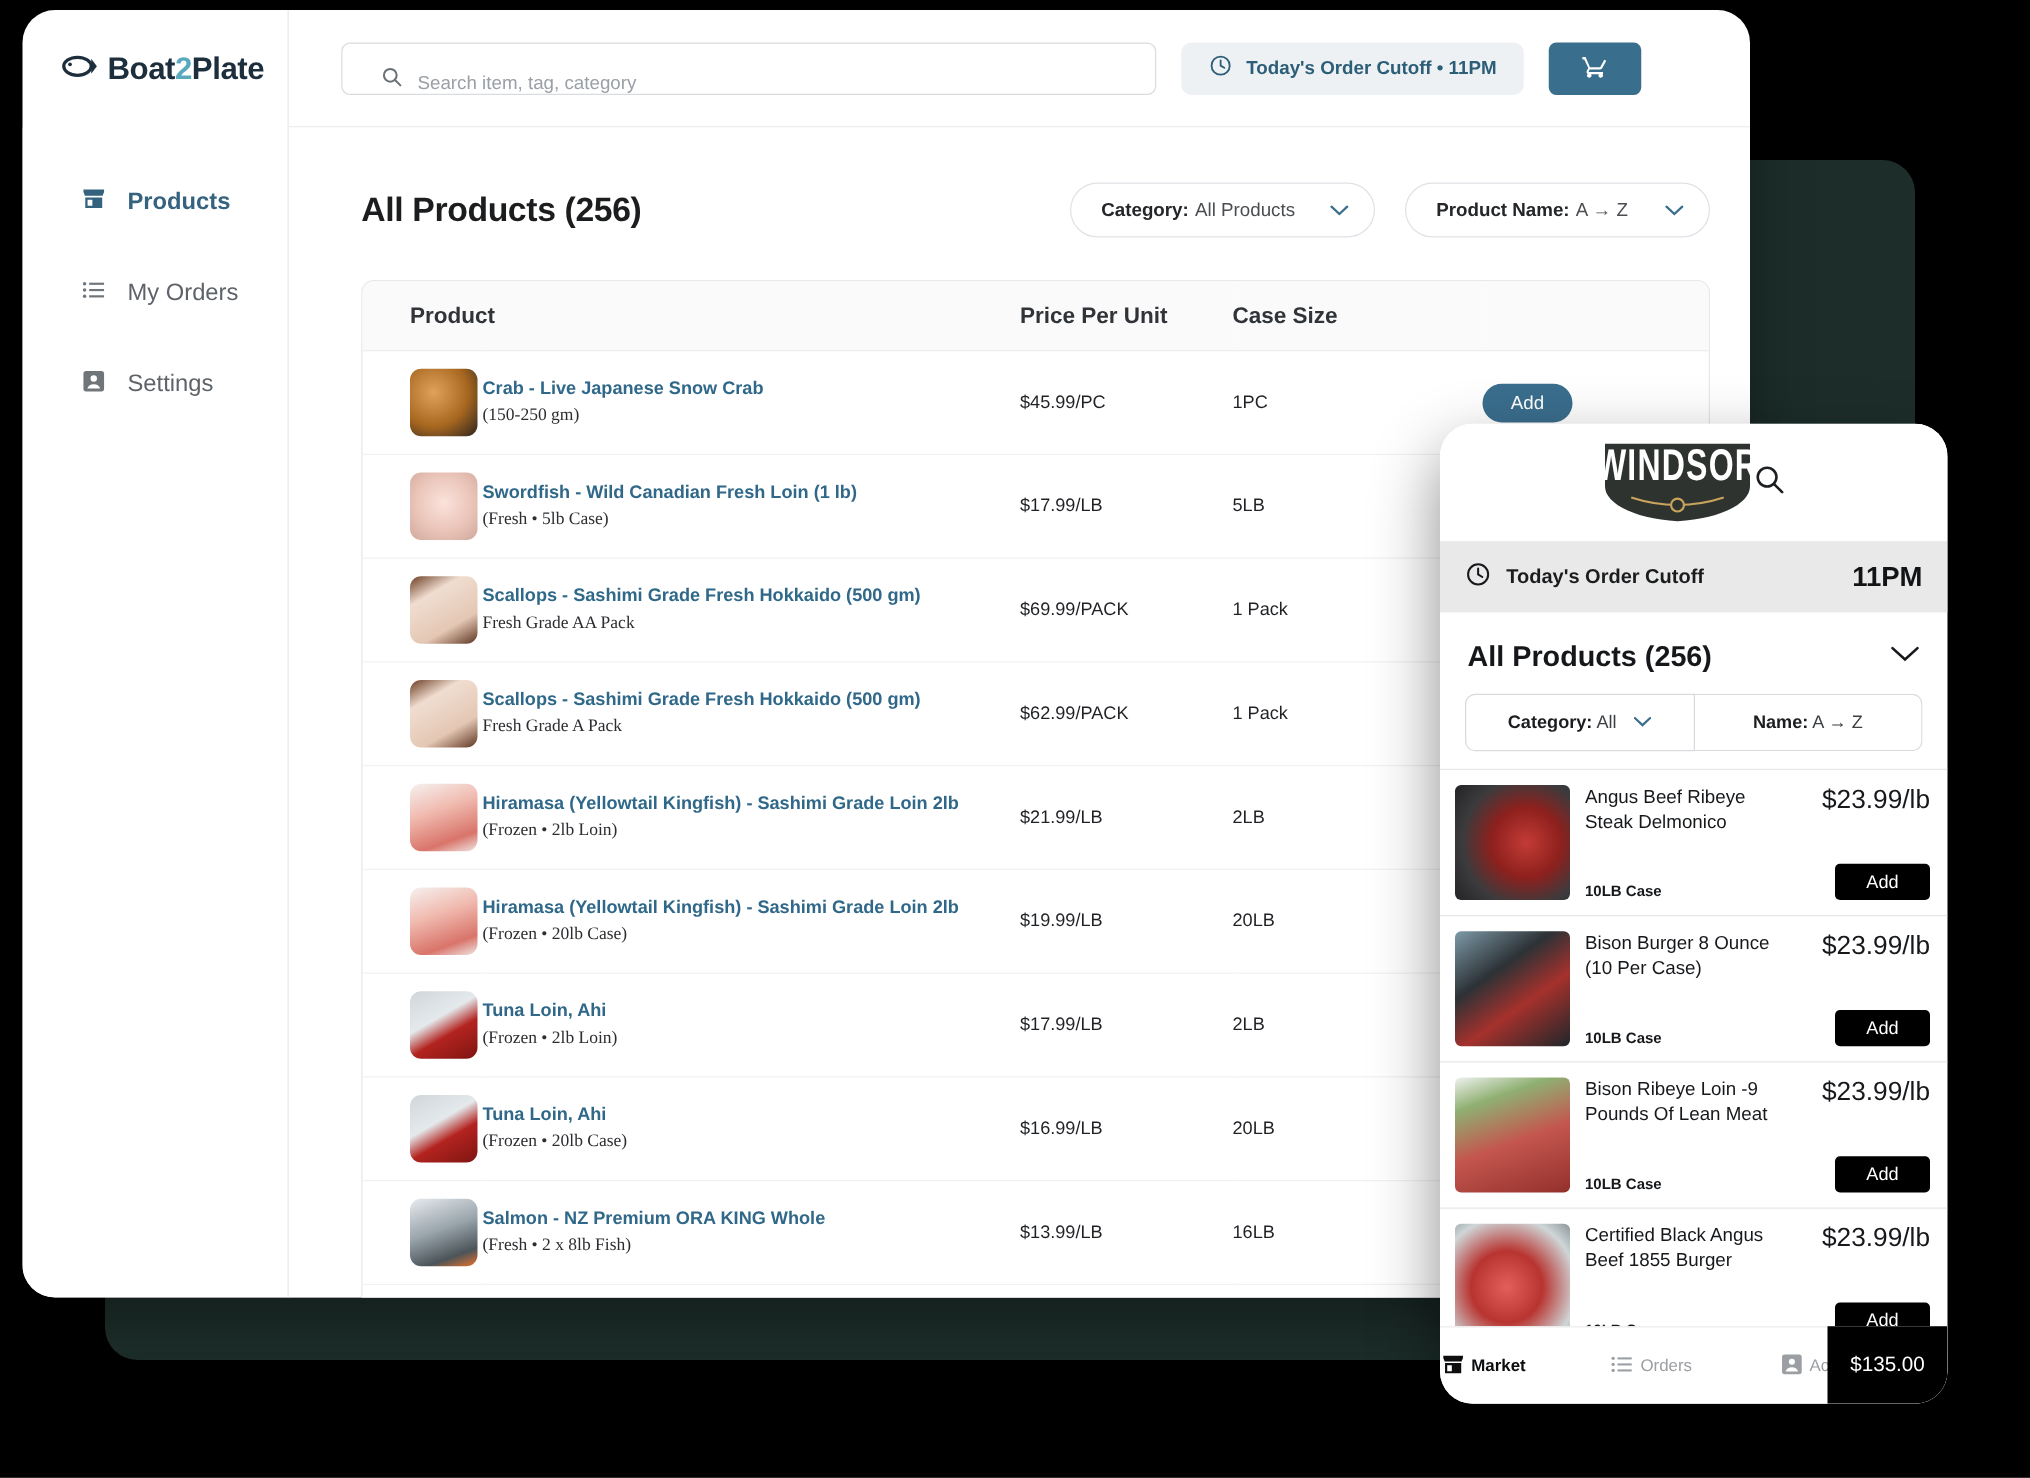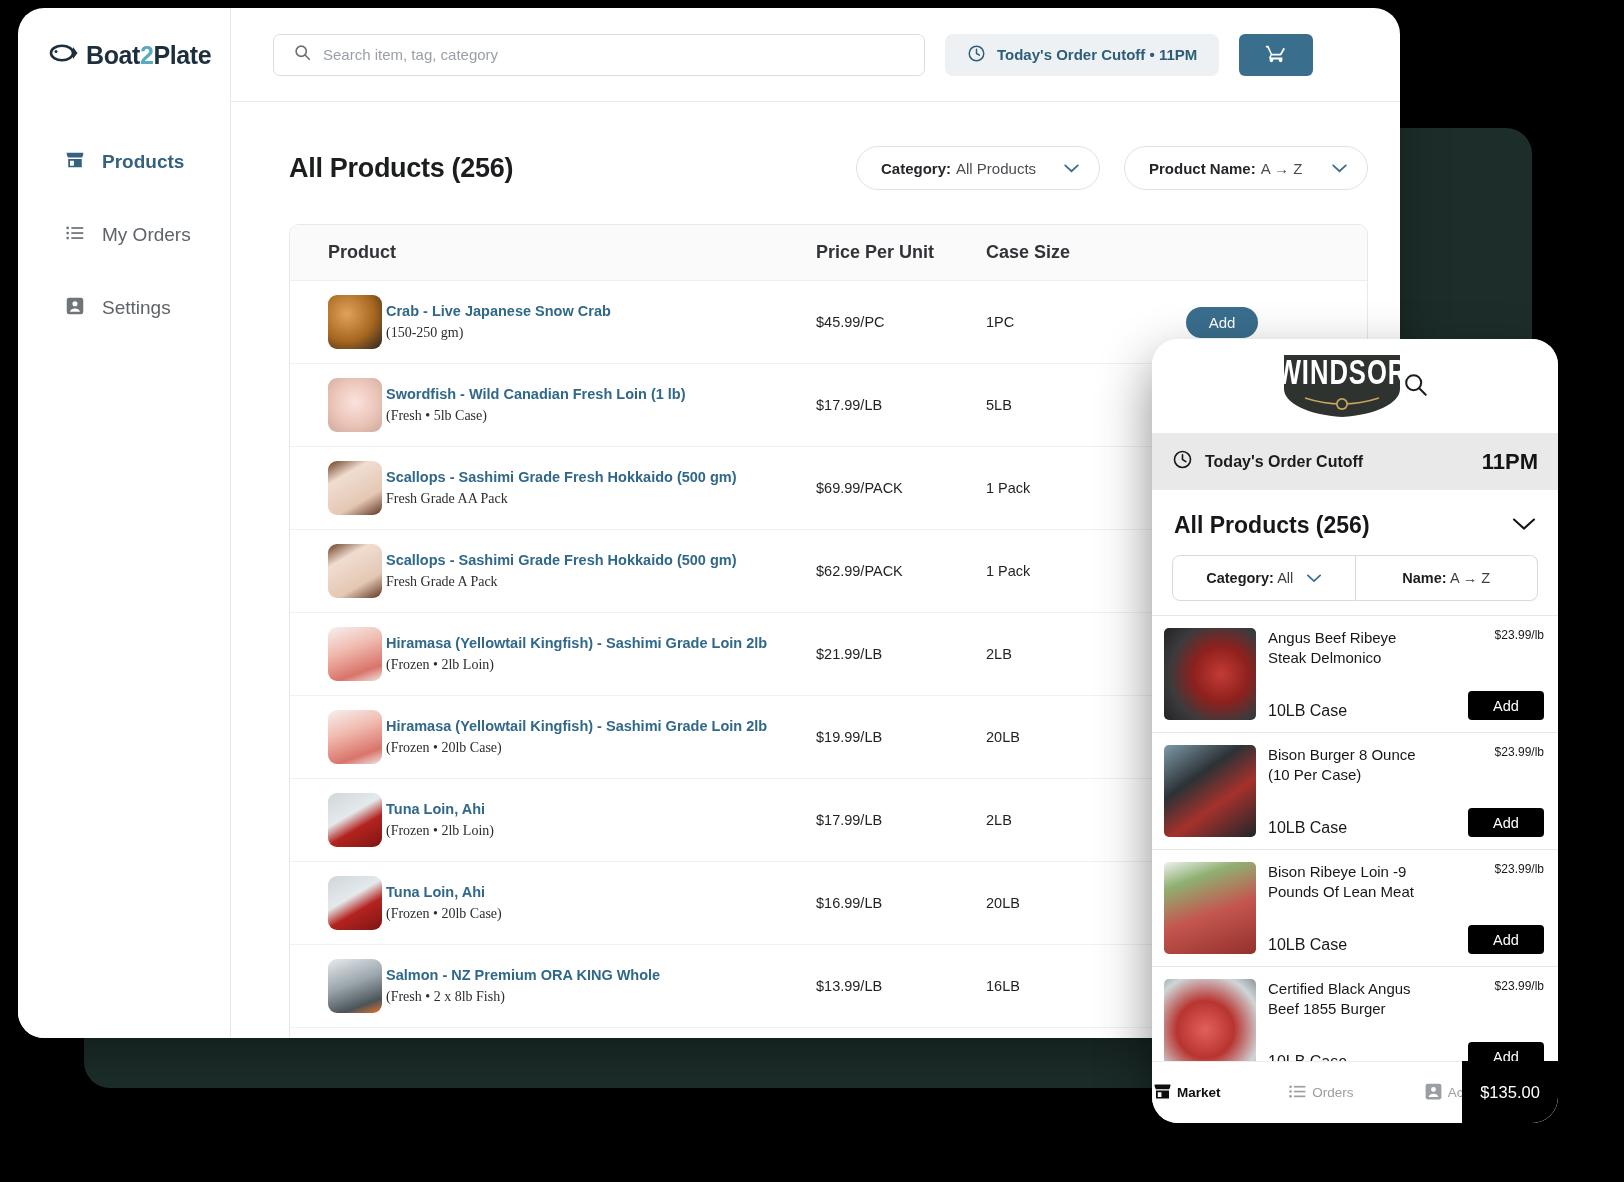--- a/index.html
+++ b/index.html
@@ -44,21 +44,21 @@
 
   .topbar-right {
     flex: 1; display: flex; align-items: center; gap: 20px;
     padding: 0 30px 0 42px; height: 94px;
     border-left: 1px solid #e7e9ec;
     border-bottom: 1px solid #e7e9ec;
   }
   .searchbox {
     flex: 1; max-width: 652px; height: 42px;
     border: 1px solid #d9dce0; border-radius: 7px;
-    display: flex; align-items: center; gap: 12px; padding: 0 20px;
+    display: flex; align-items: flex-end; gap: 12px; padding: 0 31px;
     background: #fff;
   }
   .searchbox input {
     border: none; outline: none; font-size: 15px; color: #222;
     width: 100%; font-family: "Liberation Sans", sans-serif;
     background: transparent;
   }
   .searchbox input::placeholder { color: #9aa0a6; }
 
   .cutoff-pill {
@@ -186,23 +186,23 @@
     display: flex; gap: 12px; padding: 12px 14px 12px 12px;
     border-bottom: 1px solid #e6e7ea; position: relative;
     min-height: 114px;
   }
   .ph-thumb {
     width: 92px; height: 92px; border-radius: 5px; flex: 0 0 92px;
     background-size: cover; background-position: center;
   }
   .ph-mid { flex: 1; display: flex; flex-direction: column; }
   .ph-pname { font-size: 15px; color: #16181b; line-height: 1.33; }
-  .ph-case { font-size: 16px; color: #16181b; margin-top: auto; }
+  .ph-case { font-size: 12px; color: #16181b; margin-top: auto; font-weight: bold; }
   .ph-right { width: 96px; display: flex; flex-direction: column; align-items: flex-end; }
-  .ph-price { font-size: 12px; color: #16181b; white-space: nowrap; }
+  .ph-price { font-size: 21px; color: #16181b; white-space: nowrap; }
   .ph-add {
     margin-top: auto; background: #000; color: #fff; border: none;
     width: 76px; height: 29px; border-radius: 4px; font-size: 14.5px;
     cursor: pointer; font-family: "Liberation Sans", sans-serif;
   }
 
   .ph-tabbar {
     position: absolute; left: 0; bottom: 0; width: 100%; height: 62px;
     background: #fff; border-top: 1px solid #ececec;
     display: flex; align-items: center;

